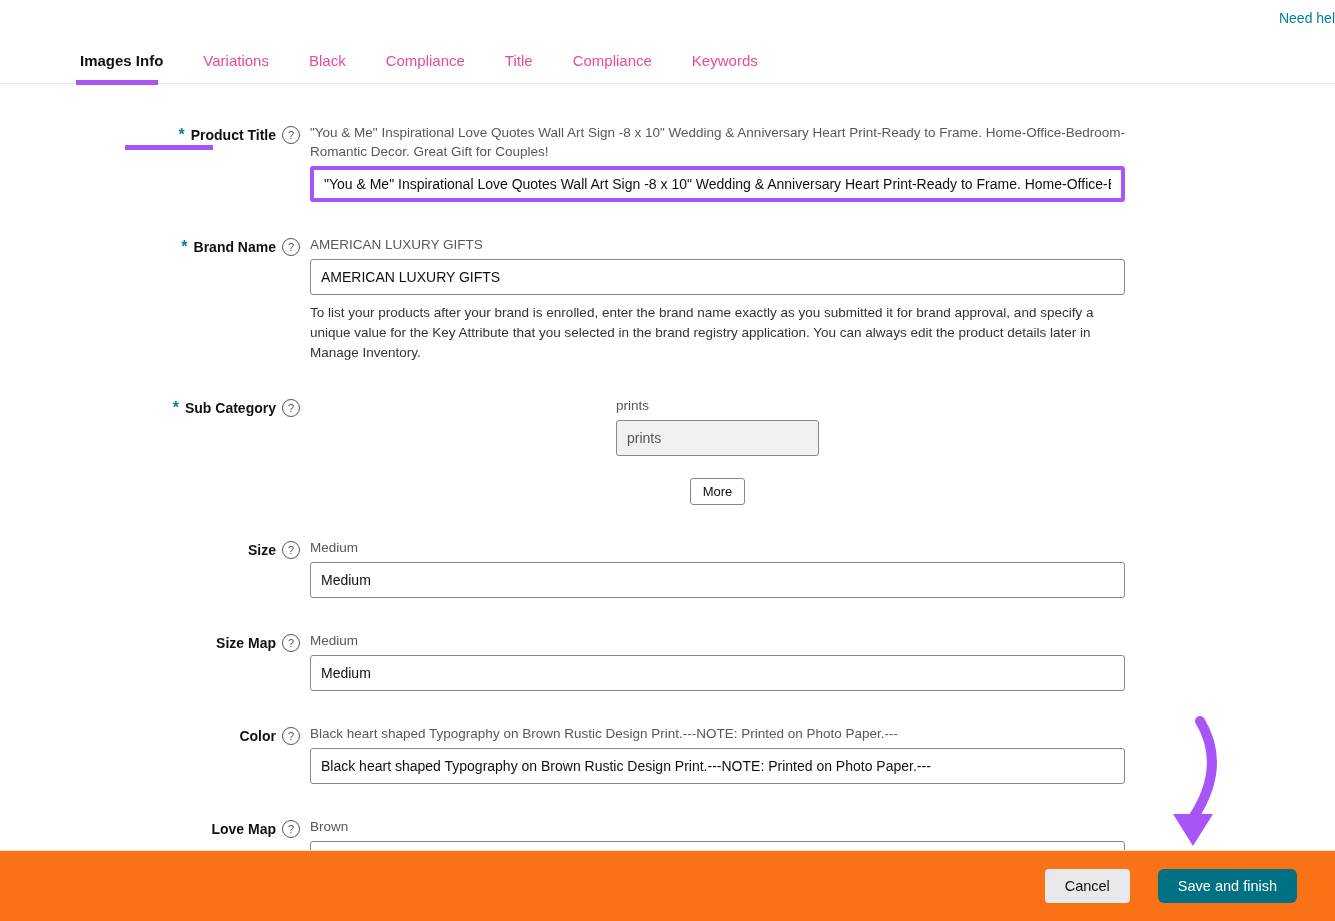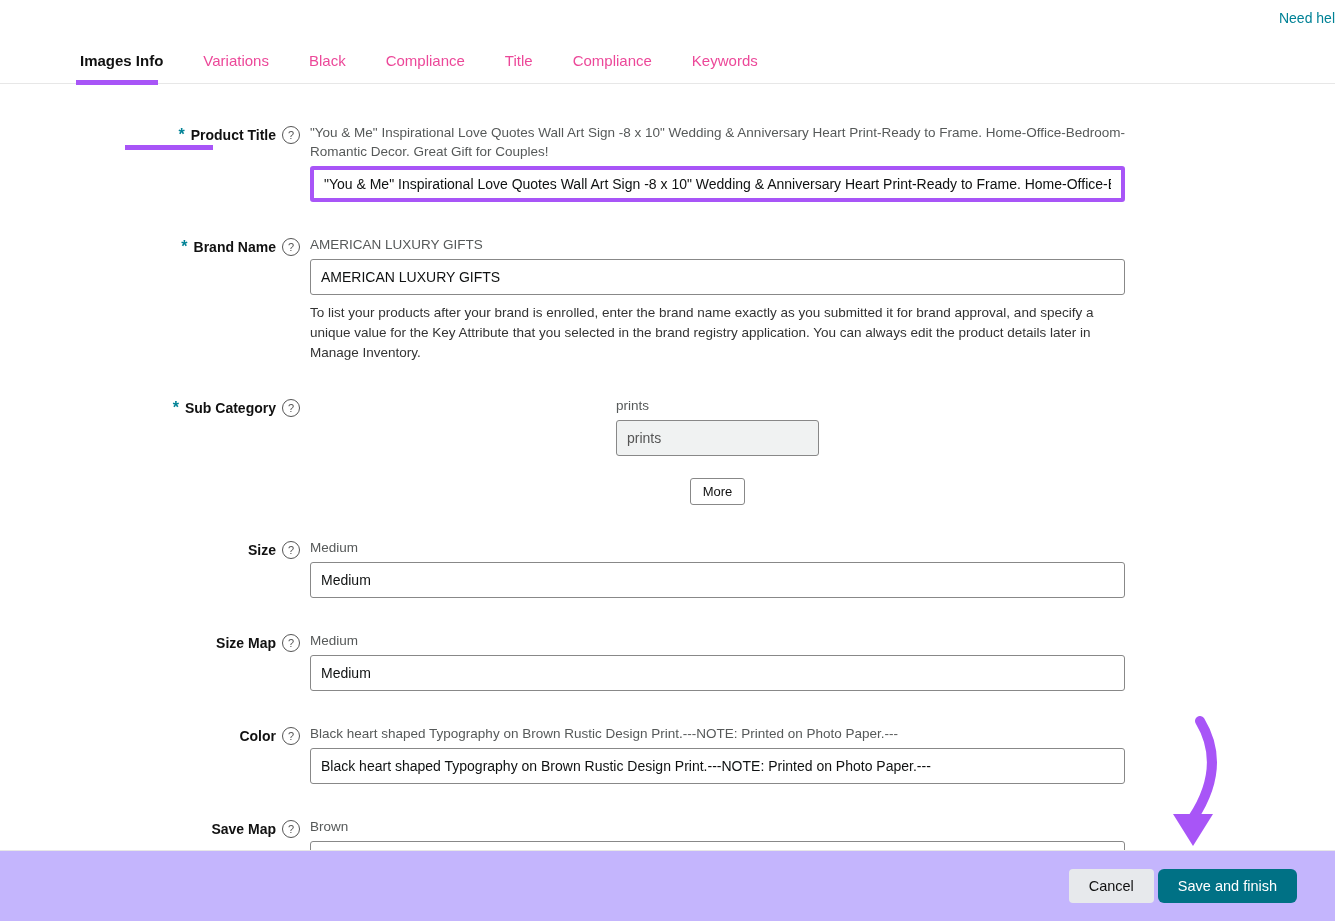--- a/index.html
+++ b/index.html
@@ -28,21 +28,21 @@
     .hint-text { font-size: 13.5px; color: #565959; margin-bottom: 4px; line-height: 1.4; }
     .help-text { font-size: 13.5px; color: #333; margin-top: 8px; line-height: 1.5; }
     
     .text-input { width: 100%; height: 36px; border: 1px solid #888; border-radius: 3px; padding: 0 10px; font-size: 14px; font-family: inherit; color: #0f1111; background: #fff; }
     .text-input.highlight { border: 4px solid #a855f7; }
     .text-input.readonly { background: #f0f2f2; color: #555; }
     
     .with-edit { display: flex; align-items: center; gap: 22px; flex-direction: column; }
     .edit-btn { padding: 5px 12px; font-size: 13px; border: 1px solid #888; background: #fff; border-radius: 3px; cursor: pointer; color: #111; }
     
-    .footer { position: fixed; bottom: 0; left: 0; right: 0; background: #c4b5fd; border-top: 1px solid #e7e7e7; padding: 18px 38px; display: flex; justify-content: flex-end; gap: 4px; }
+    .footer { position: fixed; bottom: 0; left: 0; right: 0; background: #f97316; border-top: 1px solid #e7e7e7; padding: 18px 38px; display: flex; justify-content: flex-end; gap: 28px; }
     .btn { padding: 9px 20px; font-size: 14.5px; border-radius: 4px; cursor: pointer; border: none; }
     .btn-cancel { background: #e7e9ec; color: #111; }
     .btn-save { background: #007185; color: #fff; border-radius: 6px; }
     
     .arrow-annotation { position: fixed; right: 100px; bottom: 65px; pointer-events: none; }
   </style>
 </head>
 <body>
 
 <div class="top-link">Need hel</div>
@@ -129,21 +129,21 @@
       <span class="help-icon">?</span>
     </div>
     <div class="field-value-col">
       <div class="hint-text">Black heart shaped Typography on Brown Rustic Design Print.---NOTE: Printed on Photo Paper.---</div>
       <input class="text-input" type="text" value="Black heart shaped Typography on Brown Rustic Design Print.---NOTE: Printed on Photo Paper.---" style="">
     </div>
   </div>
 
   <div class="field-row">
     <div class="field-label-col">
-      <span class="field-label">Save Map</span>
+      <span class="field-label">Love Map</span>
       <span class="help-icon">?</span>
     </div>
     <div class="field-value-col">
       <div class="hint-text">Brown</div>
       <input class="text-input" type="text" value="Brown" style="">
     </div>
   </div>
 
 </div>
 

